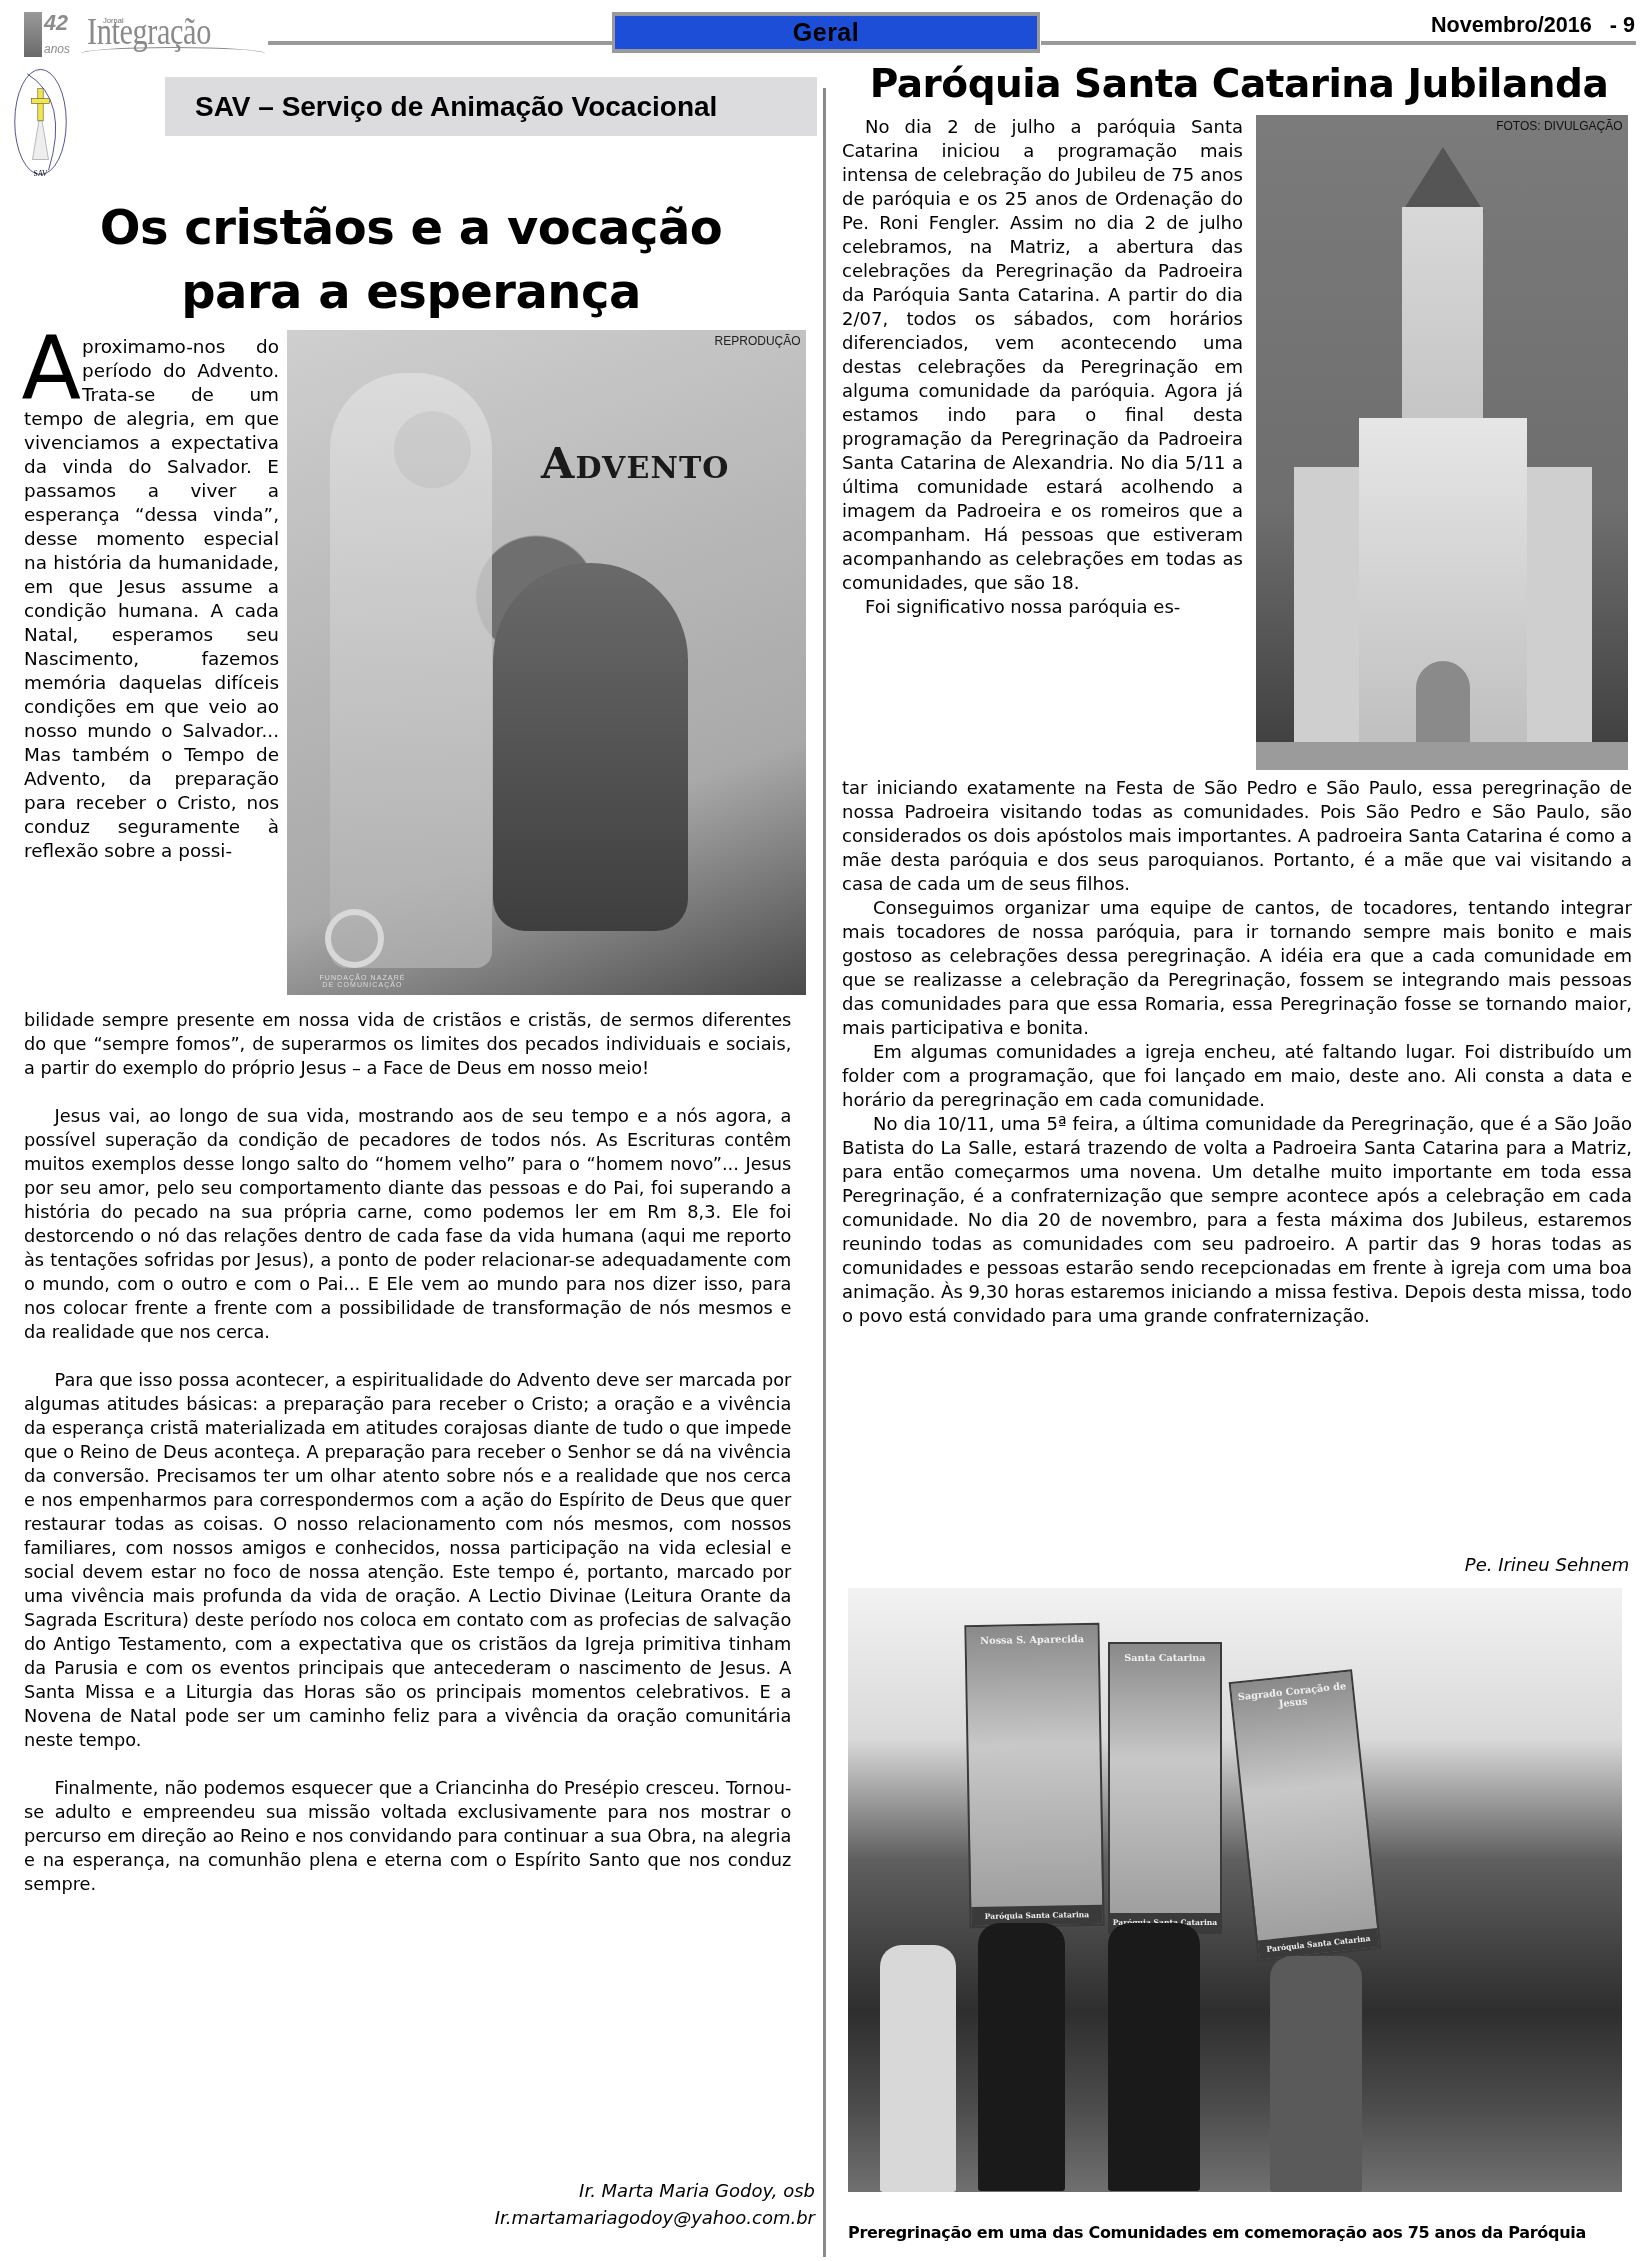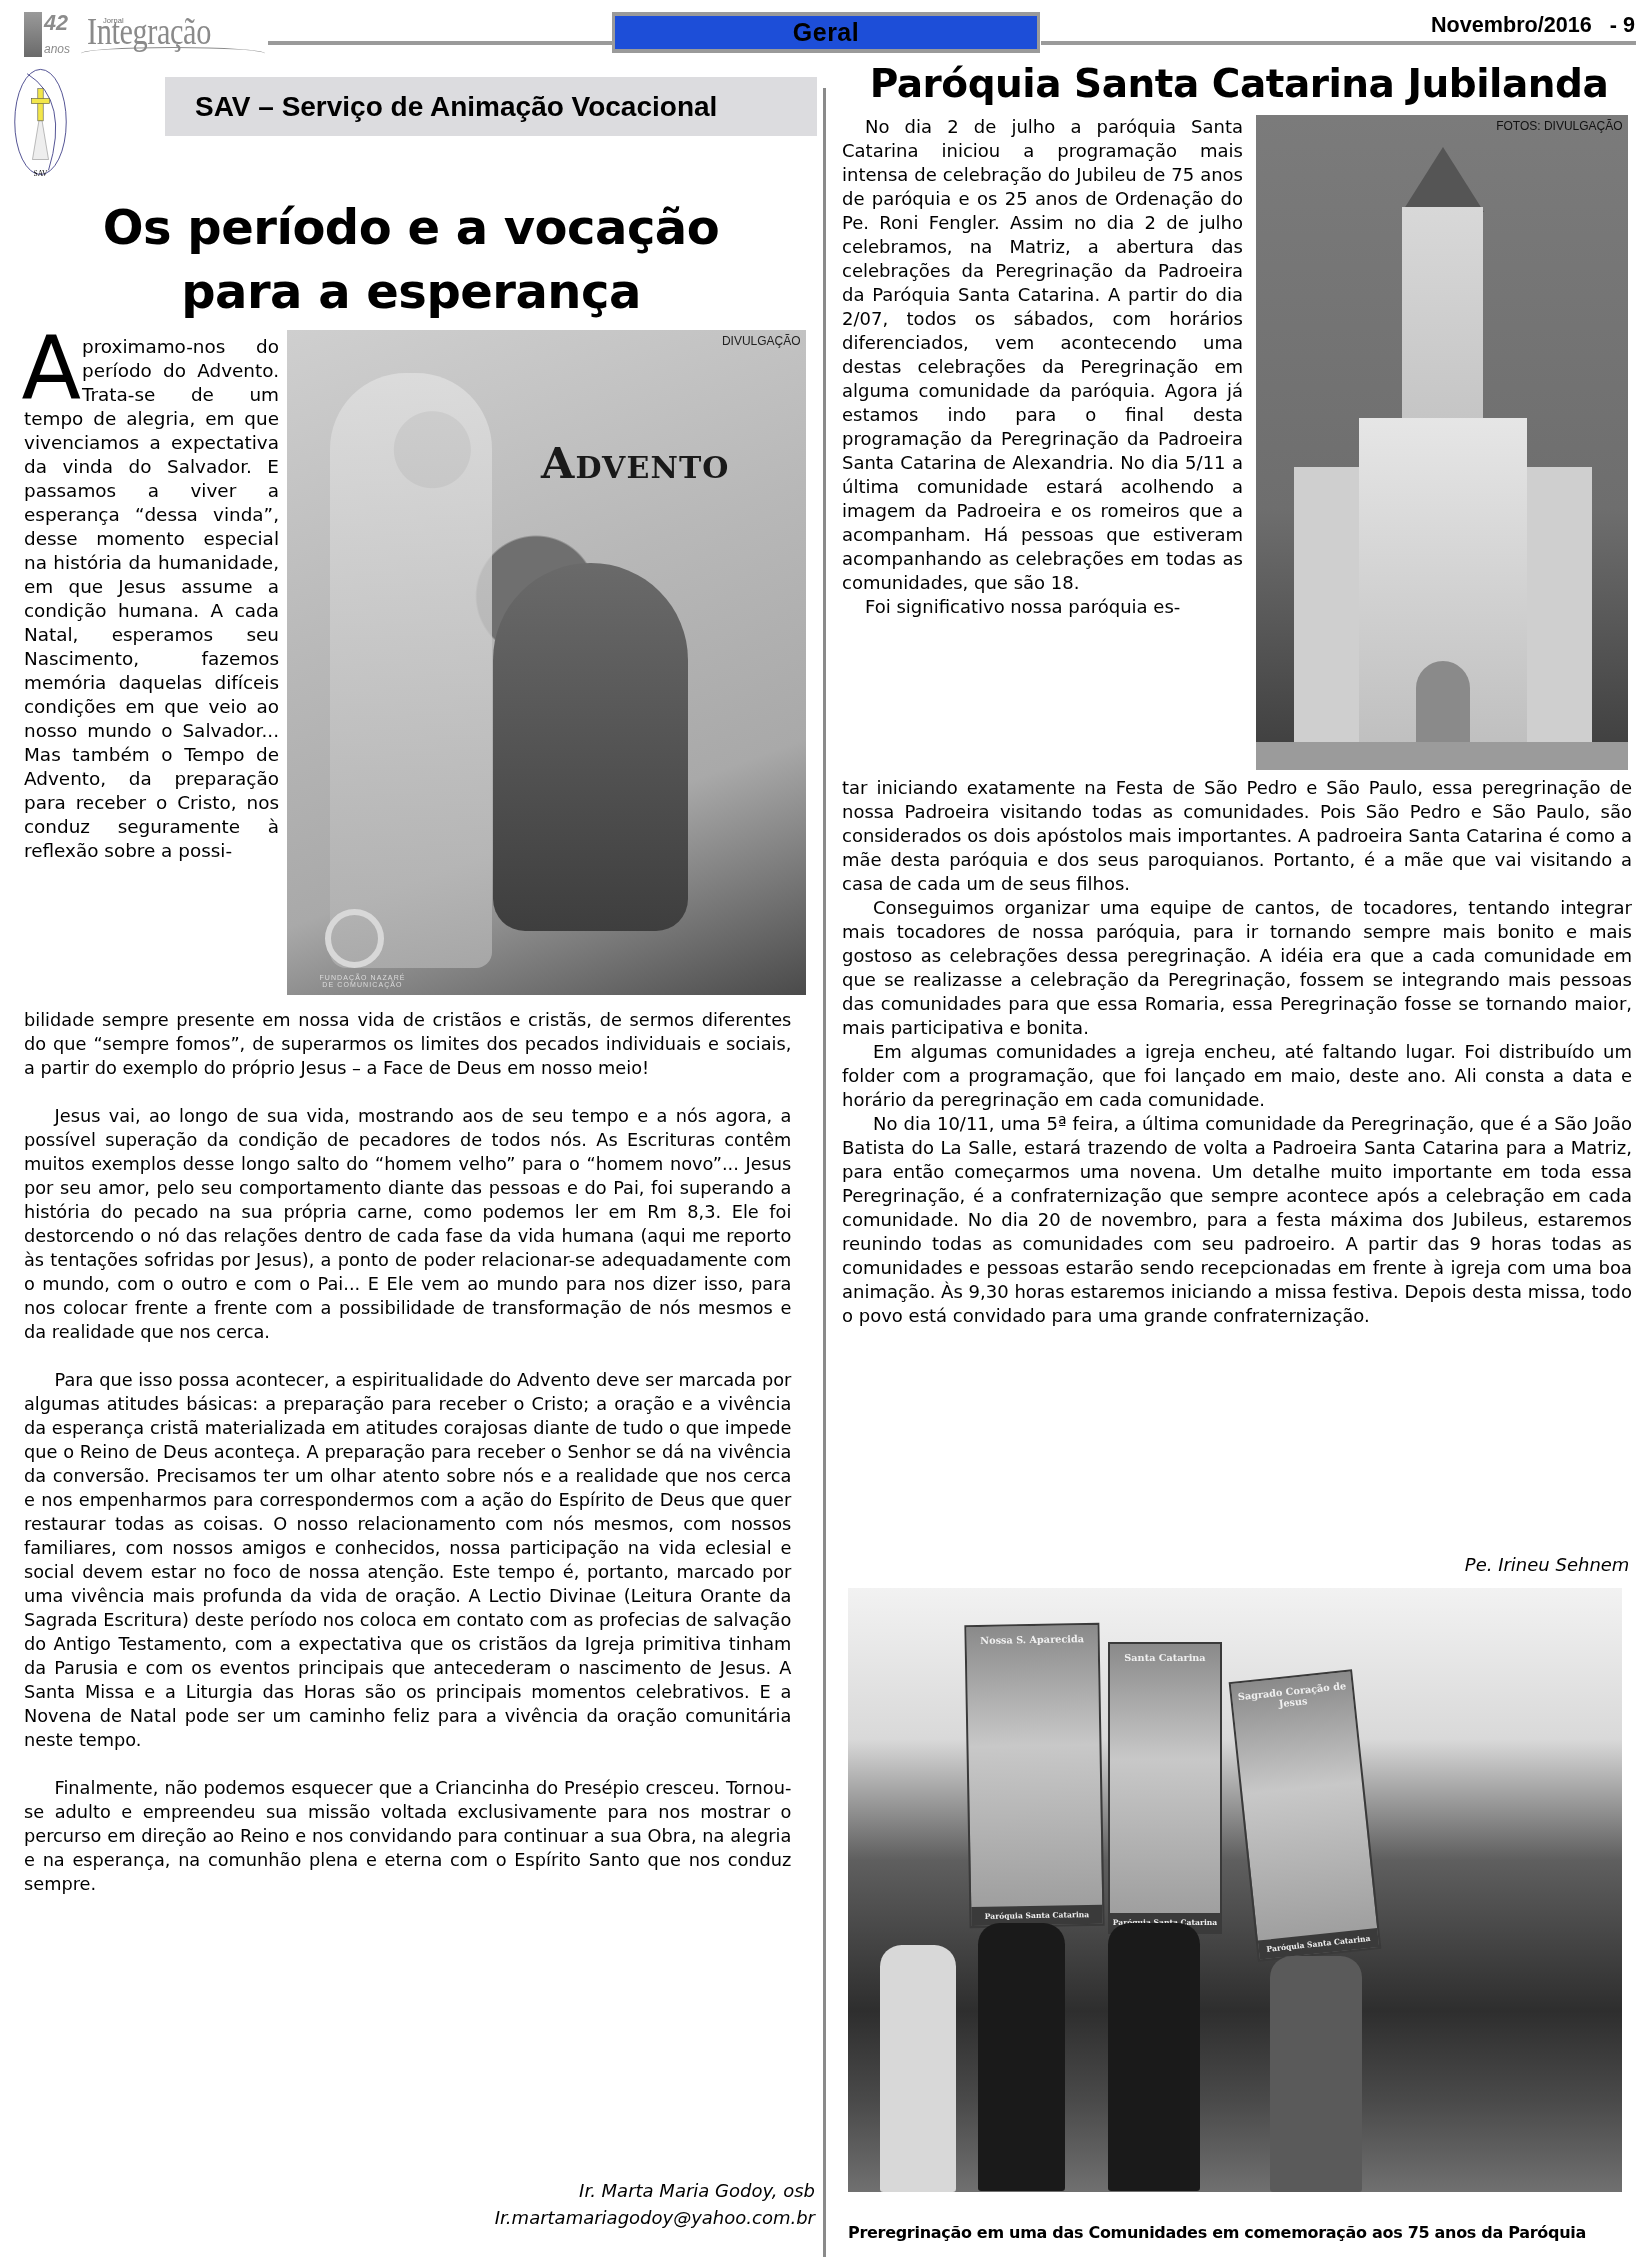--- a/index.html
+++ b/index.html
@@ -107,35 +107,35 @@
   <rect x="50" y="38" width="10" height="60" fill="#f2e64a" stroke="#444" stroke-width="1"></rect>
   <rect x="38" y="56" width="34" height="10" fill="#f2e64a" stroke="#444" stroke-width="1"></rect>
   <path d="M52 98 L40 170 L70 170 L58 98 Z" fill="#eeeeee" stroke="#666" stroke-width="0.8"></path>
   <text x="55" y="200" font-family="Liberation Serif, serif" font-size="14" text-anchor="middle">SAV</text>
 </svg>
 <div class="abs sav-banner">
     <span>SAV – Serviço de Animação Vocacional</span>
   </div>
 
 <div class="abs left-title">
-  <div>Os período e a vocação</div>
+  <div>Os cristãos e a vocação</div>
   <div>para a esperança</div>
 </div>
 
 <div class="abs dropcap">A</div>
 <div class="abs body-narrow">
   <div class="dc-spacer"></div>
   <p>proximamo-nos do período do Advento. Trata-se de um tempo de alegria, em que vivenciamos a expectativa da vinda do Salvador. E passamos a viver a esperança “dessa vinda”, desse momento especial na história da humanidade, em que Jesus assume a condição humana. A cada Natal, esperamos seu Nascimento, fazemos memória daquelas difíceis condições em que veio ao nosso mundo o Salvador...  Mas também o Tempo de Advento, da preparação para receber o Cristo, nos conduz seguramente à reflexão sobre a possi-</p>
 </div>
 
 <div class="abs advento-img">
   <div class="abs angel"></div>
   <div class="abs mary"></div>
   <div class="abs advento-word" style="font-variant: small-caps;">Advento</div>
-  <div class="abs advento-credit">DIVULGAÇÃO</div>
+  <div class="abs advento-credit">REPRODUÇÃO</div>
   <div class="abs fnc-logo"></div>
   <div class="abs fnc-text">FUNDAÇÃO NAZARÉ DE COMUNICAÇÃO</div>
 </div>
 
 <div class="abs body-wide" style="top:1008px;">
   <p class="noindent">bilidade sempre presente em nossa vida de cristãos e cristãs, de sermos diferentes do que “sempre fomos”, de superarmos os limites dos pecados individuais e sociais, a partir do exemplo do próprio Jesus – a Face de Deus em nosso meio!</p>
   <div class="para-gap"></div>
   <p>Jesus vai, ao longo de sua vida, mostrando aos de seu tempo e a nós agora, a possível superação da condição de pecadores de todos nós. As Escrituras contêm muitos exemplos desse longo salto do “homem velho” para o “homem novo”... Jesus por seu amor, pelo seu comportamento diante das pessoas e do Pai, foi superando a história do pecado na sua própria carne, como podemos ler em Rm 8,3. Ele foi destorcendo o nó das relações dentro de cada fase da vida humana (aqui me reporto às tentações sofridas por Jesus), a ponto de poder relacionar-se adequadamente com o mundo, com o outro e com o Pai... E Ele vem ao mundo para nos dizer isso, para nos colocar frente a frente com a possibilidade de transformação de nós mesmos e da realidade que nos cerca.</p>
   <div class="para-gap"></div>
   <p>Para que isso possa acontecer, a espiritualidade do Advento deve ser marcada por algumas atitudes básicas: a preparação para receber o Cristo; a oração e a vivência da esperança cristã materializada em atitudes corajosas diante de tudo o que impede que o Reino de Deus aconteça.  A preparação para receber o Senhor se dá na vivência da conversão. Precisamos ter um olhar atento sobre nós e a realidade que nos cerca e nos empenharmos para correspondermos com a ação do Espírito de Deus que quer restaurar todas as coisas. O nosso relacionamento com nós mesmos, com nossos familiares, com nossos amigos e conhecidos, nossa participação na vida eclesial e social devem estar no foco de nossa atenção. Este tempo é, portanto, marcado por uma vivência mais profunda da vida de oração. A Lectio Divinae (Leitura Orante da Sagrada Escritura) deste período nos coloca em contato com as profecias de salvação do Antigo Testamento, com a expectativa que os cristãos da Igreja primitiva tinham da Parusia e com os eventos principais que antecederam o nascimento de Jesus. A Santa Missa e a Liturgia das Horas são os principais momentos celebrativos. E a Novena de Natal pode ser um caminho feliz para a vivência da oração comunitária neste tempo.</p>

